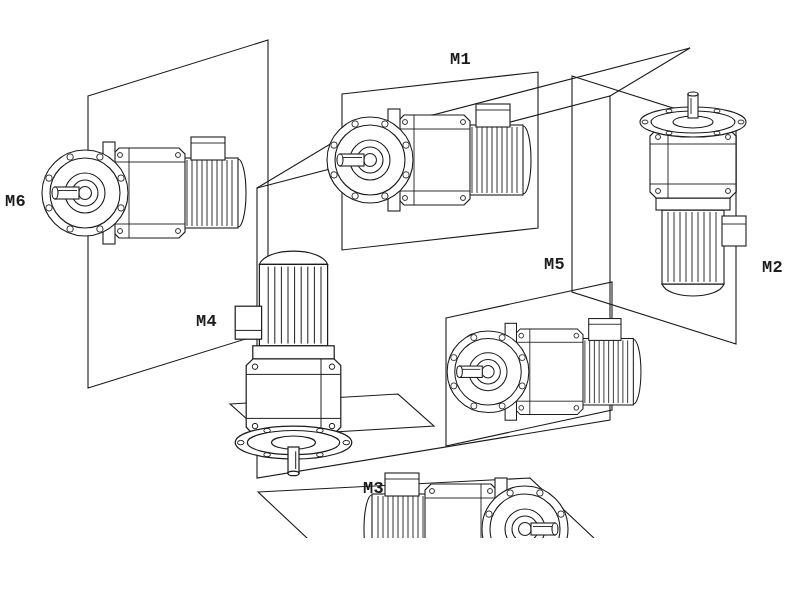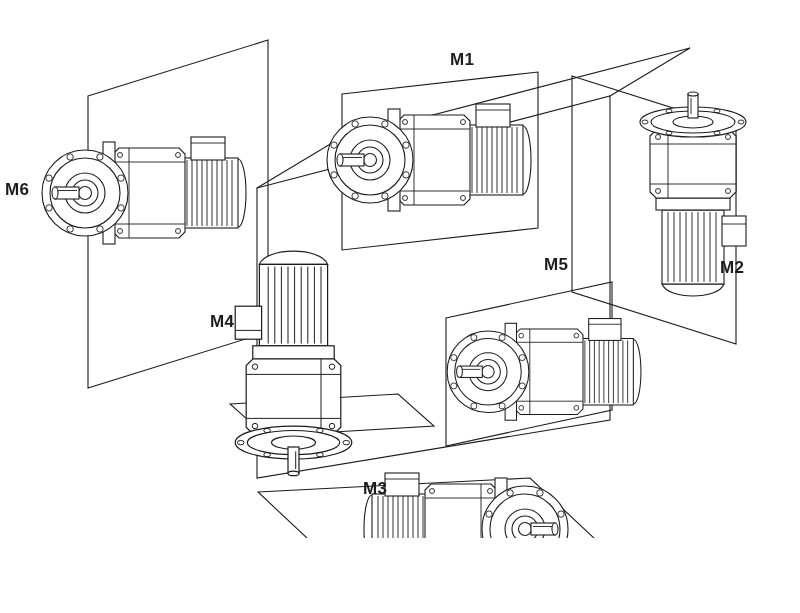--- a/index.html
+++ b/index.html
@@ -1,21 +1,21 @@
 <!DOCTYPE html>
 <html style="--line: #1c1c1c; --background: #ffffff;"><head>
 <meta charset="utf-8">
 <style>
   :root { --line:#1c1c1c; --background:#ffffff; }
   html,body { margin:0; padding:0; }
   body { background:var(--background); }
   .stage {
     position:relative; width:800px; height:538px;
     background:var(--background); overflow:hidden;
-    font-family:Liberation Sans, sans-serif;
+    font-family:Liberation Mono, monospace;
   }
   .stage svg { position:absolute; left:0; top:0; color:var(--line); }
   .lbl {
     position:absolute; font-weight:700; font-size:17px;
     letter-spacing:.4px; color:var(--line); user-select:none;
   }
   
   .w { fill:var(--background,#fff); stroke:currentColor; stroke-width:1.1; }
   .n { fill:none; stroke:currentColor; stroke-width:1.1; }
   .s { fill:none; stroke:currentColor; stroke-width:.9; }
@@ -118,19 +118,19 @@
 
     <use href="#gmH" transform="translate(330,95)"></use>
     <use href="#gmH" transform="translate(45,128)"></use>
     <use href="#gmV" transform="translate(628,88)"></use>
     <use href="#gmV" transform="translate(365,480) rotate(180) scale(1.1)"></use>
     <use href="#gmH" transform="translate(450,310) scale(0.95)"></use>
     <use href="#gmH" transform="translate(565,464) scale(-1,1)"></use>
   </svg>
 
   <div class="lbl" style="left:450px; top:50px">M1</div>
-  <div class="lbl" style="left:720px; top:258px">M2</div>
+  <div class="lbl" style="left:762px; top:258px">M2</div>
   <div class="lbl" style="left:363px; top:479px">M3</div>
-  <div class="lbl" style="left:210px; top:312px">M4</div>
+  <div class="lbl" style="left:196px; top:312px">M4</div>
   <div class="lbl" style="left:544px; top:255px">M5</div>
-  <div class="lbl" style="left:5px; top:180px">M6</div>
+  <div class="lbl" style="left:5px; top:192px">M6</div>
 
 </div>
 
 </body></html>

